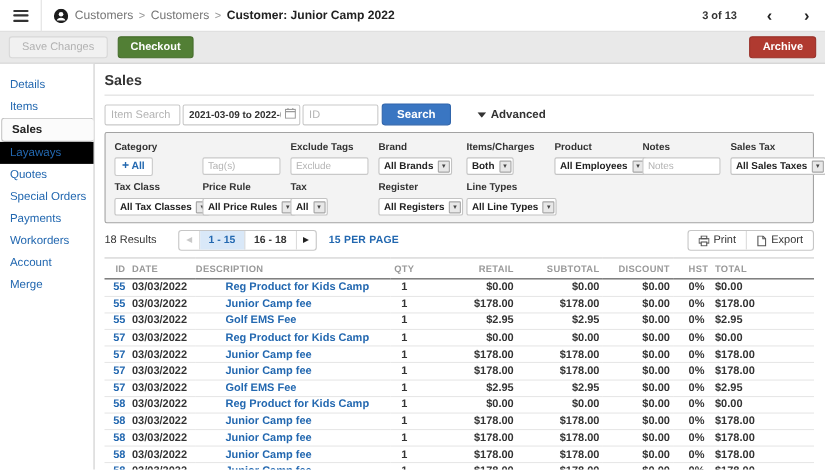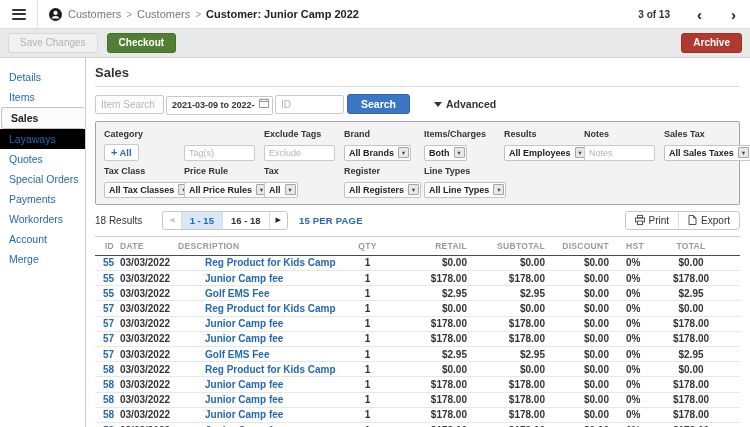--- a/index.html
+++ b/index.html
@@ -95,21 +95,21 @@
   thead th{font-size:8.5px;font-weight:bold;color:#999;letter-spacing:.3px;
     padding:4px 0;border-top:1px solid #ccc;border-bottom:1px solid #4a4a4a;text-align:left}
   tbody td{font-size:10px;font-weight:bold;color:#333;padding:1.6px 0;
     border-bottom:1px solid #e7e7e7;white-space:nowrap;overflow:hidden}
   .h-id,.c-id{text-align:right;padding-right:6px}
   .c-id{color:#2368b0;cursor:pointer}
   .c-desc{padding-left:27px;color:#2368b0;cursor:pointer}
   .h-qty,.c-qty{text-align:center}
   .h-retail,.c-retail,.h-sub,.c-sub,.h-disc,.c-disc{text-align:right;padding-right:3px}
   .h-hst,.c-hst{padding-left:14px}
-  .h-total,.c-total{text-align:center;padding-right:8px}
+  .h-total,.c-total{text-align:left;padding-right:8px}
   svg{display:block}
 </style>
 </head>
 <body>
 
 <div class="topbar">
   <div class="hamburger">
       <span></span>
       <span></span>
       <span></span>
@@ -191,21 +191,21 @@
           <div class="f-col"><div class="f-label"></div><input class="f-input" placeholder="Tag(s)" style=""></div>
           <div class="f-col"><div class="f-label">Exclude Tags</div><input class="f-input" placeholder="Exclude" style=""></div>
           <div class="f-col"><div class="f-label">Brand</div><div class="f-select">
               <span>All Brands</span>
               <span class="sel-arrow">▼</span>
             </div></div>
           <div class="f-col"><div class="f-label">Items/Charges</div><div class="f-select">
               <span>Both</span>
               <span class="sel-arrow">▼</span>
             </div></div>
-          <div class="f-col"><div class="f-label">Results</div><div class="f-select">
+          <div class="f-col"><div class="f-label">Product</div><div class="f-select">
               <span>All Employees</span>
               <span class="sel-arrow">▼</span>
             </div></div>
           <div class="f-col"><div class="f-label">Notes</div><input class="f-input" placeholder="Notes" style=""></div>
           <div class="f-col"><div class="f-label">Sales Tax</div><div class="f-select">
               <span>All Sales Taxes</span>
               <span class="sel-arrow">▼</span>
             </div></div>
         </div>
       <div class="filter-row">

